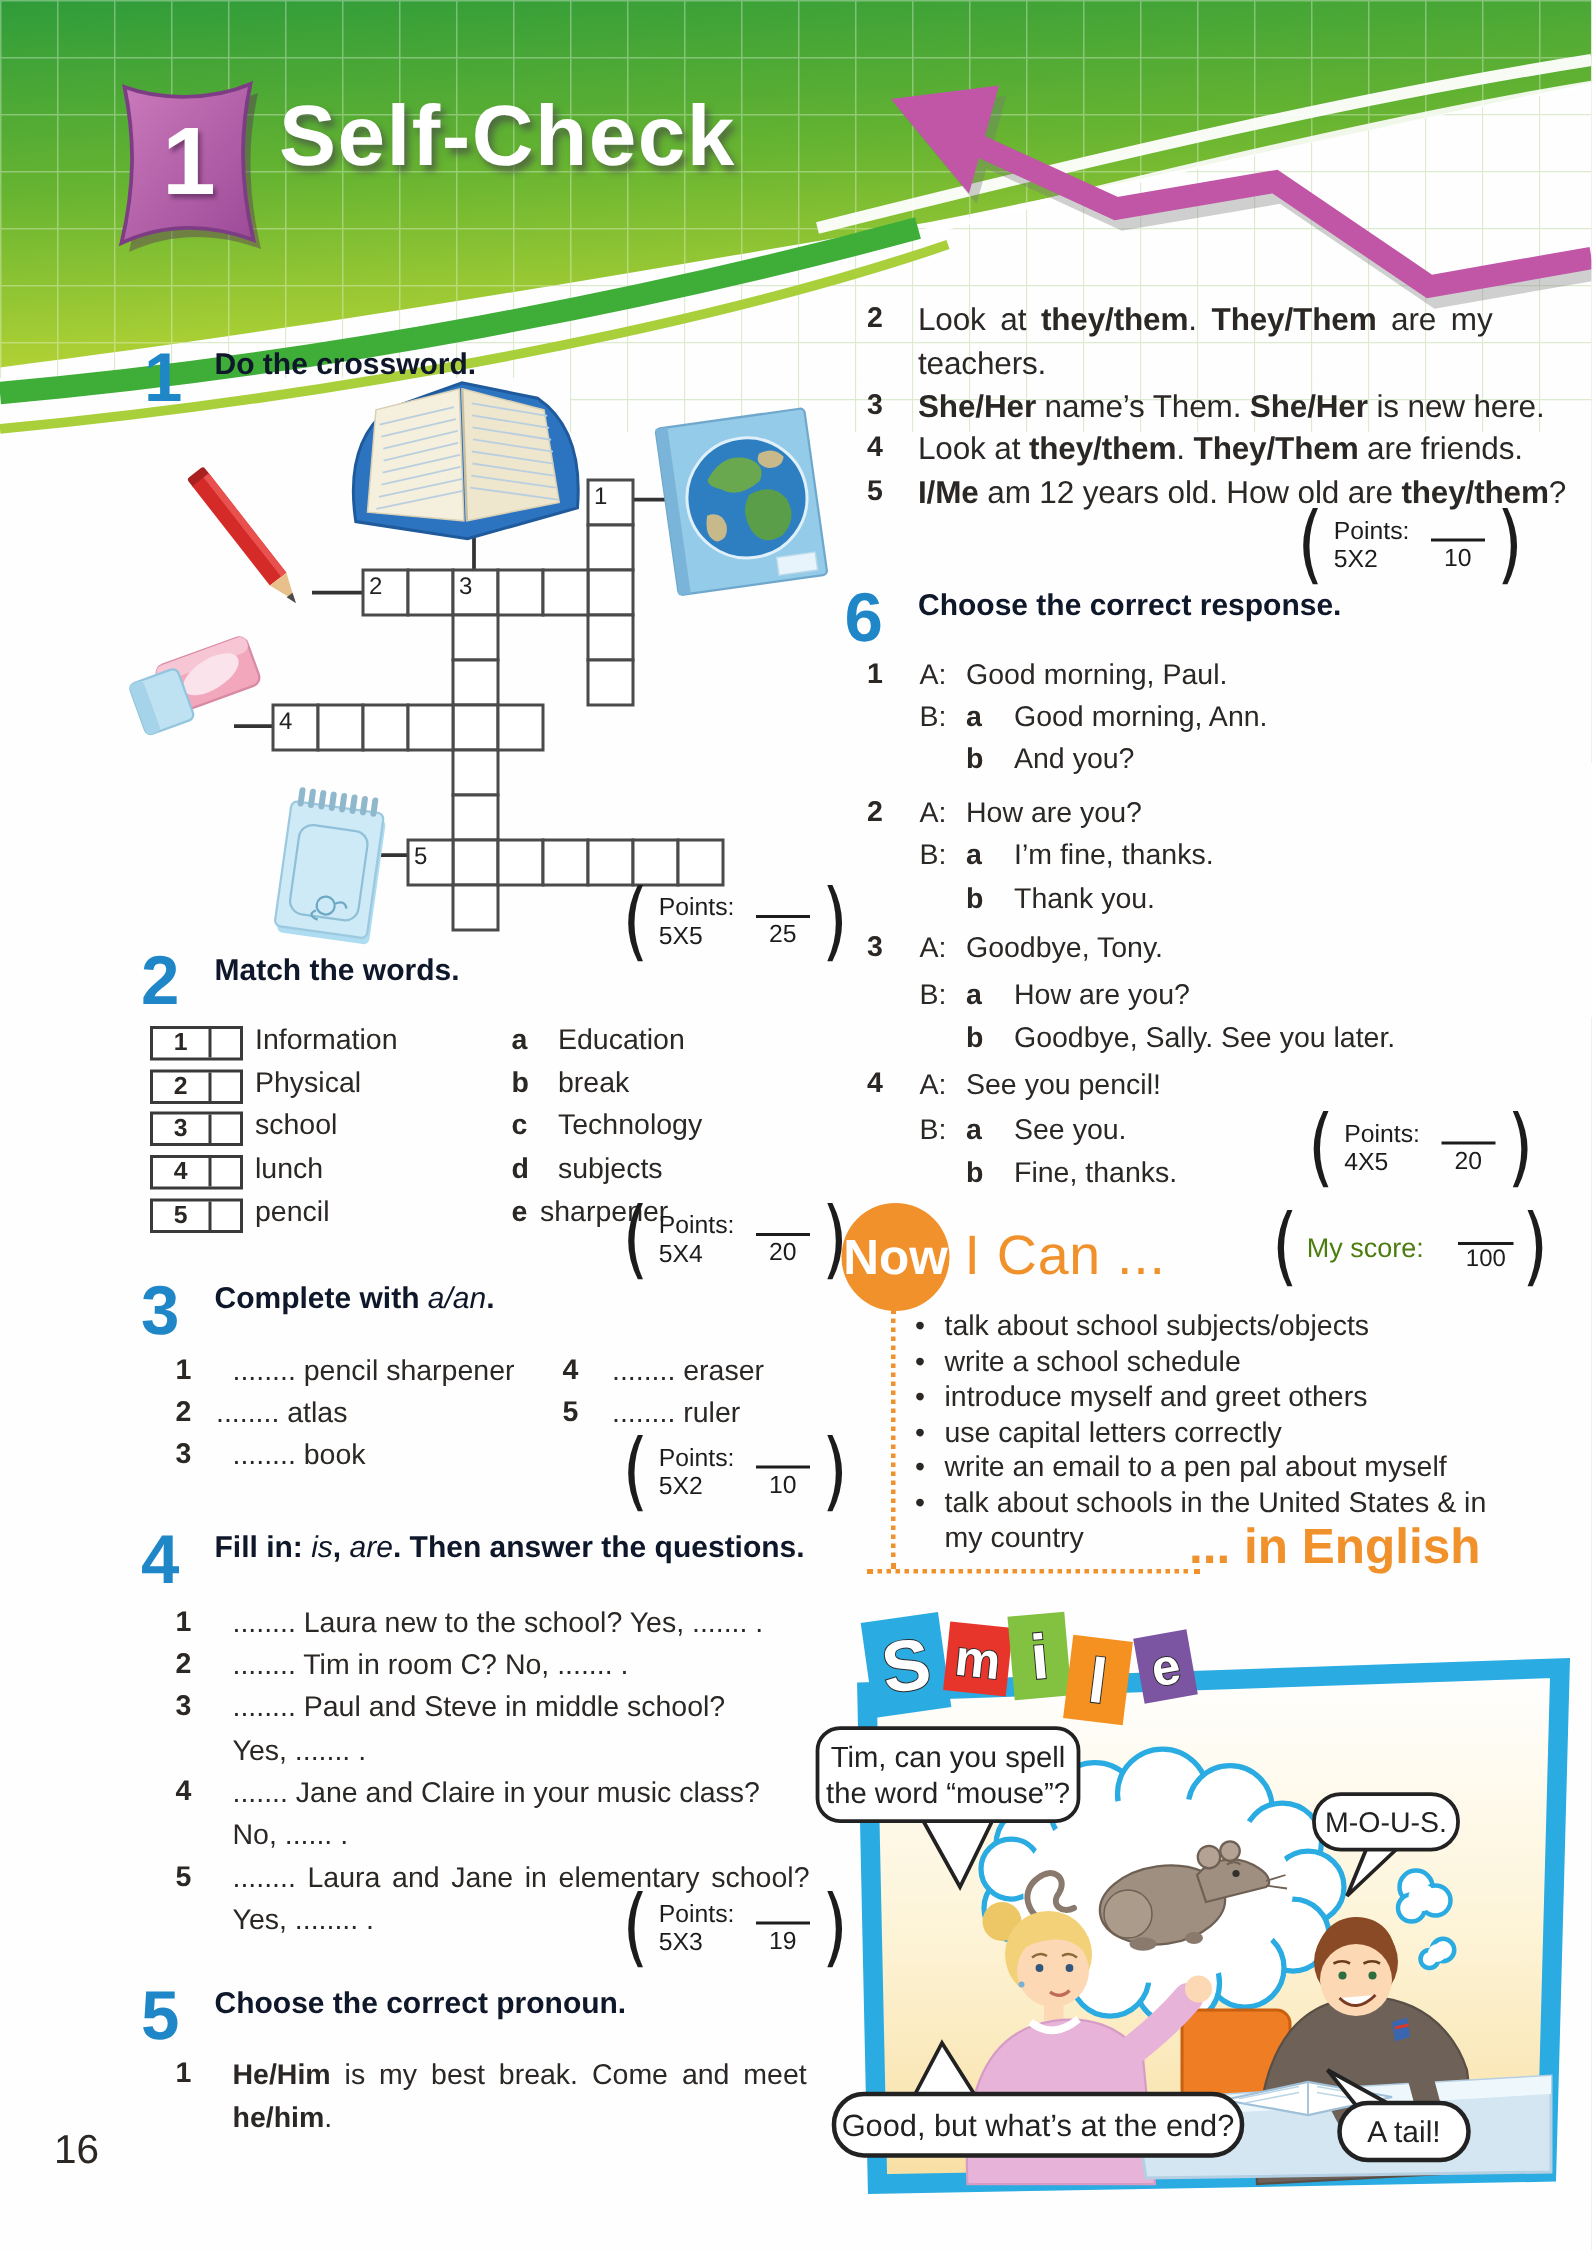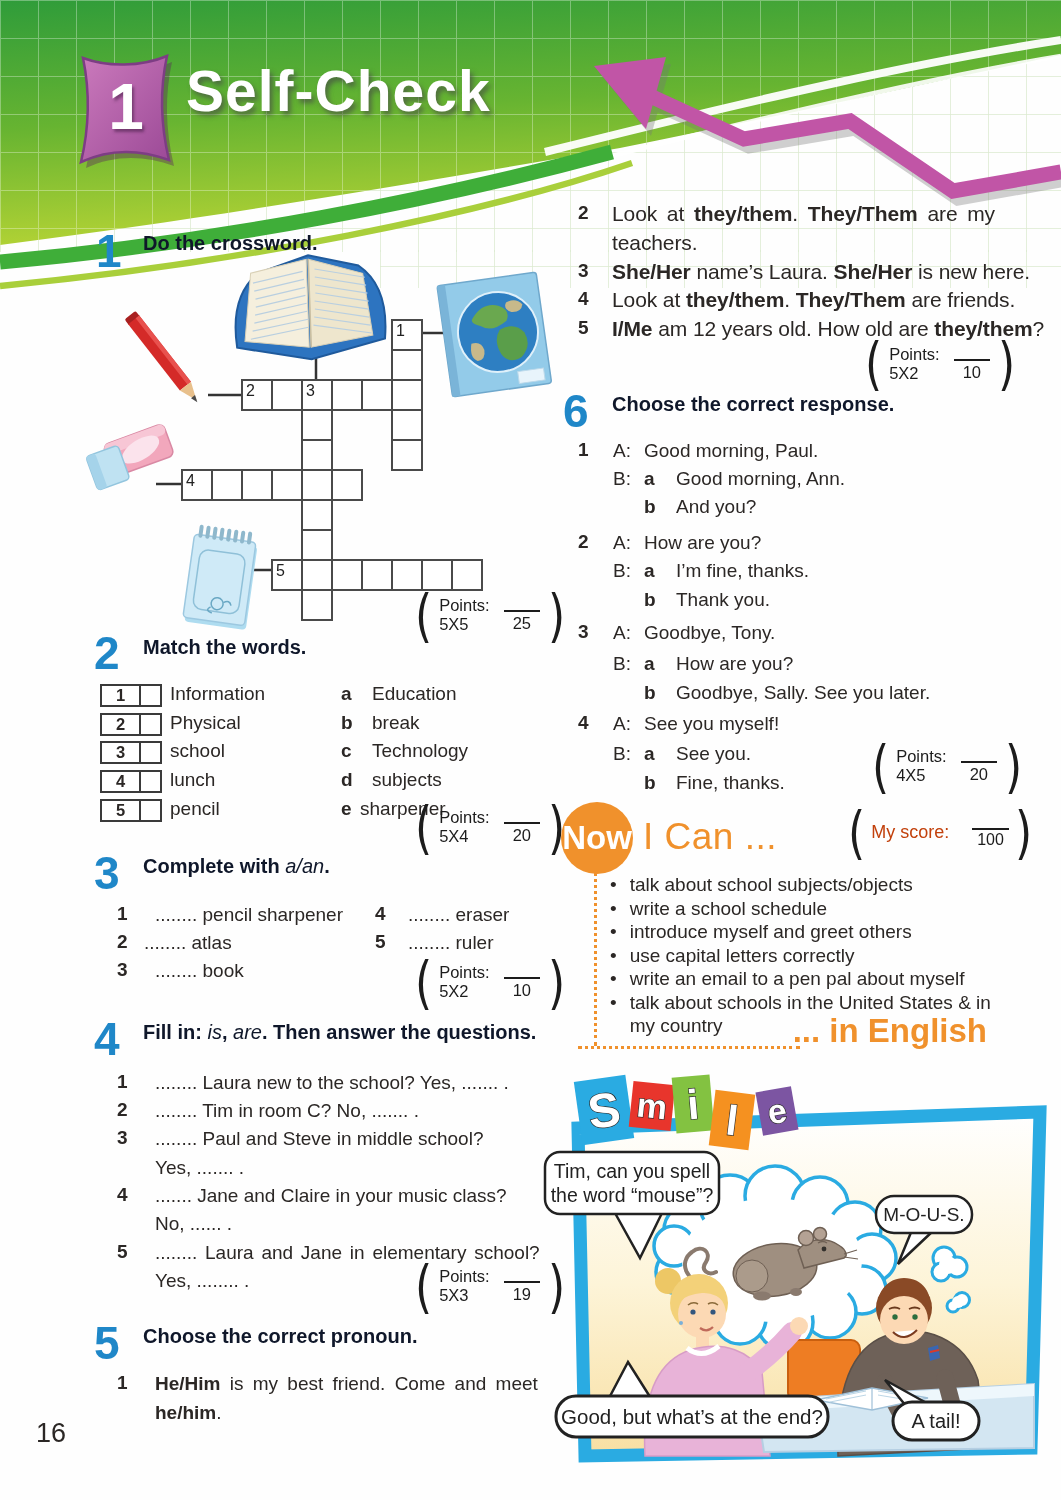--- a/index.html
+++ b/index.html
@@ -27,21 +27,21 @@
   .orange{color:#f0912c}
   .ican{font-size:37px;font-weight:normal;letter-spacing:0.5px;white-space:nowrap}
   .ineng{font-size:33px;font-weight:bold;white-space:nowrap}
   .nowcircle{width:72px;height:72px;border-radius:50%;background:#f0912c;display:flex;
              align-items:center;justify-content:center;color:#fff;font-size:33px;font-weight:bold}
   .bullets{width:390px}
   .bullet-row{display:flex;gap:13px;font-size:19px;line-height:23.5px}
   .bullet-row .txt{flex:1;white-space:normal}
   .dotted-v{border-left:3px dotted #f0912c}
   .dotted-h{border-top:3px dotted #f0912c}
-  .mslabel{font-size:18px;margin:0 2px 0 6px;color:#c2410c}
+  .mslabel{font-size:18px;margin:0 2px 0 6px;color:#4d7c0f}
   .msfrac{border-top:2px solid #1c1c1c;font-size:16px;margin:12px 6px 0 21px;padding:1px 5px 0}
   .pagenum{font-size:27px;color:#2b2725}
   .ws2{word-spacing:2.5px}
   .ws4{word-spacing:4px}
 </style>
 </head>
 <body>
 
 <div class="page">
 
@@ -321,30 +321,30 @@
         <span>Points:</span>
         <span>5X3</span>
       </span>
     <span class="pscore">19</span>
     <span class="paren">)</span>
   </div>
 
   <div class="abs exnum" style="left:94px;top:1320px">5</div>
   <div class="abs exhead" style="left:143px;top:1324px">Choose the correct pronoun.</div>
   <div class="abs inum" style="left:117px;top:1372px">1</div>
-  <div class="abs line ws4" style="left:155px;top:1372px"><span class="b">He/Him</span><span> is my best friend. Come and meet</span></div>
+  <div class="abs line ws4" style="left:155px;top:1372px"><span class="b">He/Him</span><span> is my best break. Come and meet</span></div>
   <div class="abs line" style="left:155px;top:1401px"><span class="b">he/him</span><span>.</span></div>
 
   <div class="abs pagenum" style="left:36px;top:1418px">16</div>
 
   <div class="abs inum" style="left:578px;top:202px">2</div>
   <div class="abs rline ws4" style="left:612px;top:202px"><span>Look at </span><span class="b">they/them</span><span>. </span><span class="b">They/Them</span><span> are my</span></div>
   <div class="abs rline" style="left:612px;top:231px"><span>teachers.</span></div>
   <div class="abs inum" style="left:578px;top:260px">3</div>
-  <div class="abs rline" style="left:612px;top:260px"><span class="b">She/Her</span><span> name’s Laura. </span><span class="b">She/Her</span><span> is new here.</span></div>
+  <div class="abs rline" style="left:612px;top:260px"><span class="b">She/Her</span><span> name’s Them. </span><span class="b">She/Her</span><span> is new here.</span></div>
   <div class="abs inum" style="left:578px;top:288px">4</div>
   <div class="abs rline" style="left:612px;top:288px"><span>Look at </span><span class="b">they/them</span><span>. </span><span class="b">They/Them</span><span> are friends.</span></div>
   <div class="abs inum" style="left:578px;top:317px">5</div>
   <div class="abs rline" style="left:612px;top:317px"><span class="b">I/Me</span><span> am 12 years old. How old are </span><span class="b">they/them</span><span>?</span></div>
 
   <div class="abs points" style="left:865px;top:342px">
     <span class="paren">(</span>
     <span class="pcol">
         <span>Points:</span>
         <span>5X2</span>
@@ -378,21 +378,21 @@
   <div class="abs line" style="left:613px;top:621px">A:</div>
   <div class="abs line" style="left:644px;top:621px">Goodbye, Tony.</div>
   <div class="abs line" style="left:613px;top:652px">B:</div>
   <div class="abs line b" style="left:644px;top:652px">a</div>
   <div class="abs line" style="left:676px;top:652px">How are you?</div>
   <div class="abs line b" style="left:644px;top:681px">b</div>
   <div class="abs line" style="left:676px;top:681px">Goodbye, Sally. See you later.</div>
 
   <div class="abs inum" style="left:578px;top:712px">4</div>
   <div class="abs line" style="left:613px;top:712px">A:</div>
-  <div class="abs line" style="left:644px;top:712px">See you myself!</div>
+  <div class="abs line" style="left:644px;top:712px">See you pencil!</div>
   <div class="abs line" style="left:613px;top:742px">B:</div>
   <div class="abs line b" style="left:644px;top:742px">a</div>
   <div class="abs line" style="left:676px;top:742px">See you.</div>
   <div class="abs line b" style="left:644px;top:771px">b</div>
   <div class="abs line" style="left:676px;top:771px">Fine, thanks.</div>
 
   <div class="abs points" style="left:872px;top:744px">
     <span class="paren">(</span>
     <span class="pcol">
         <span>Points:</span>

